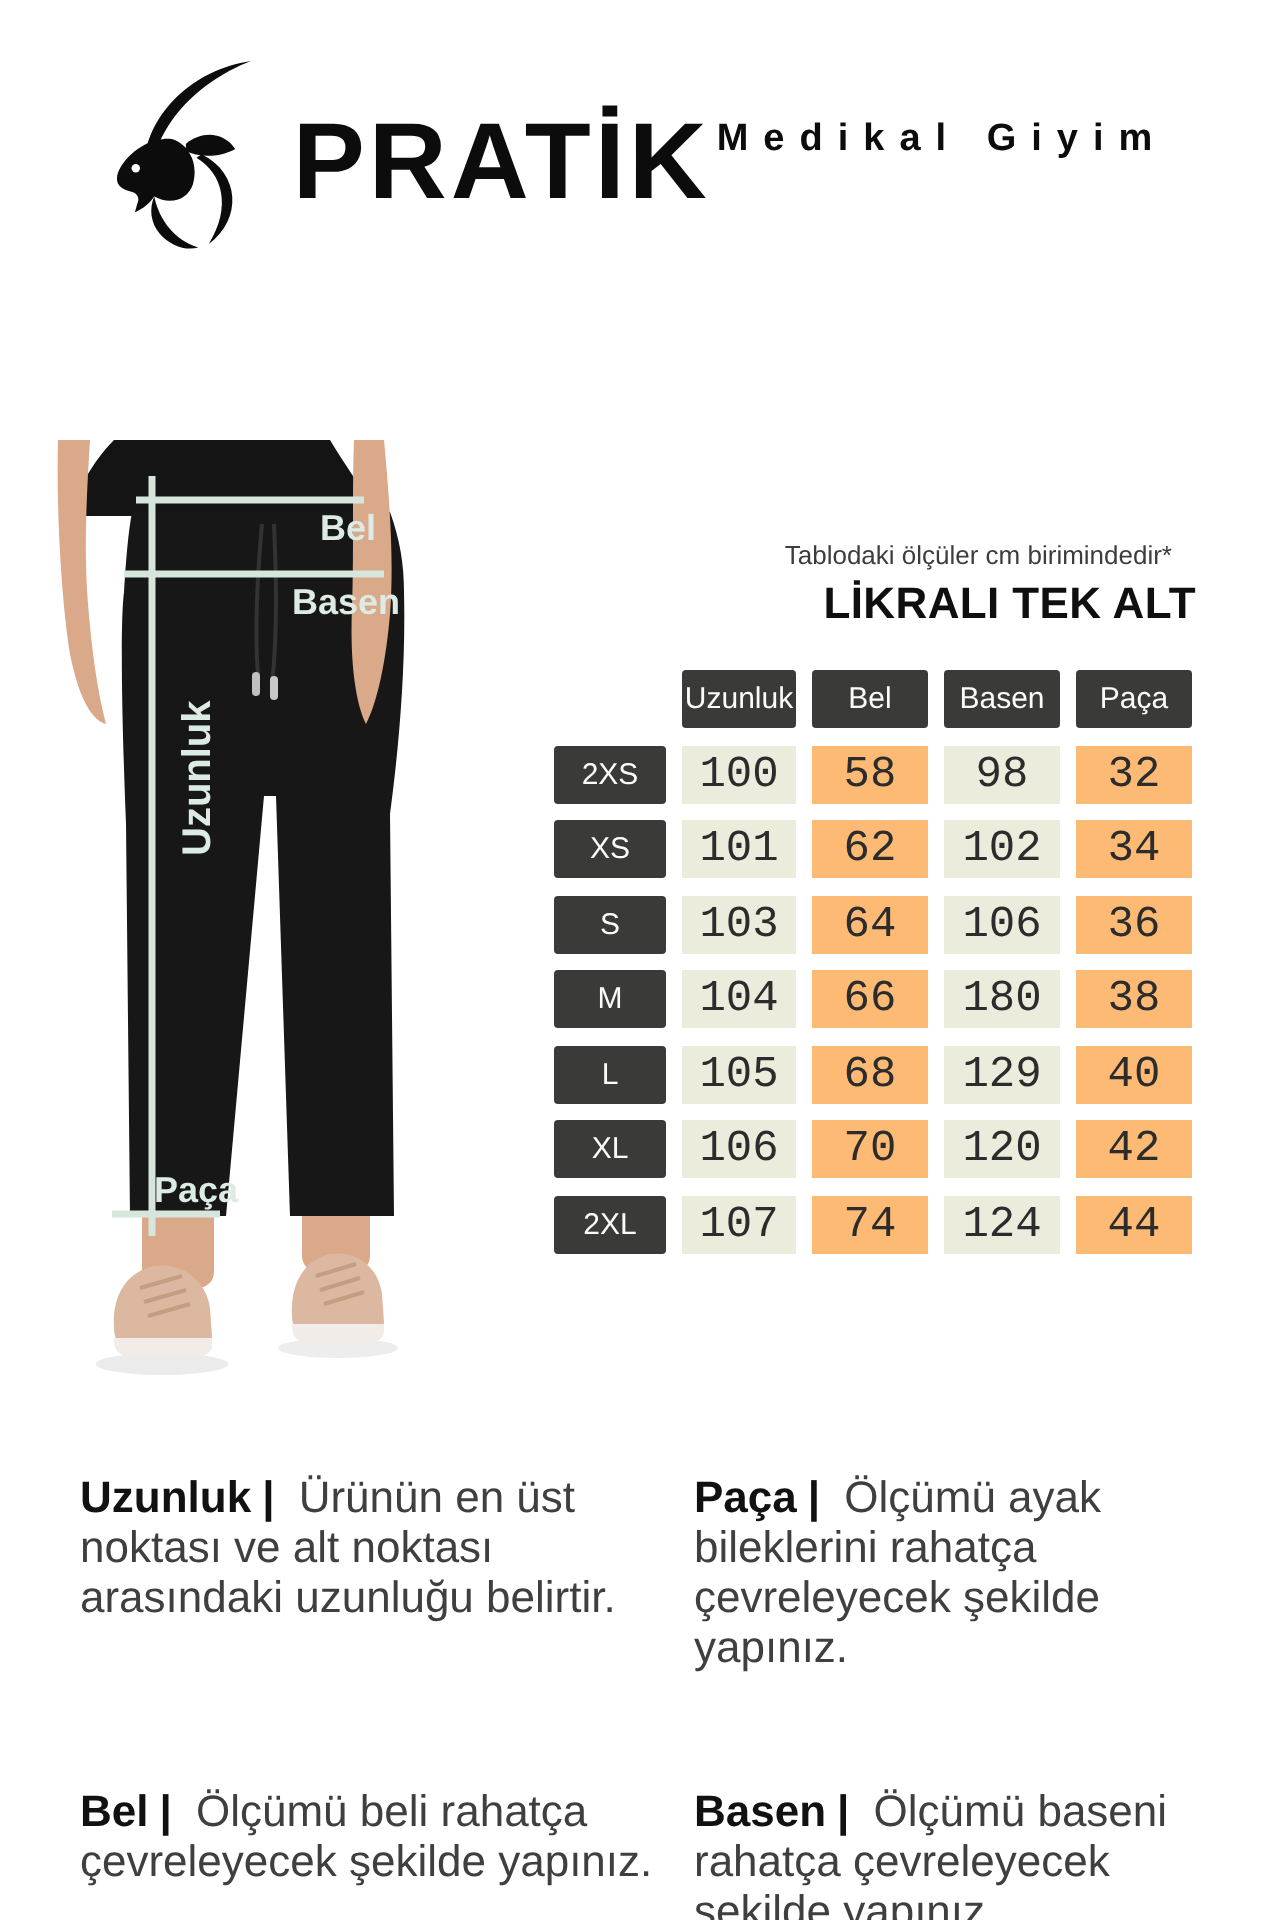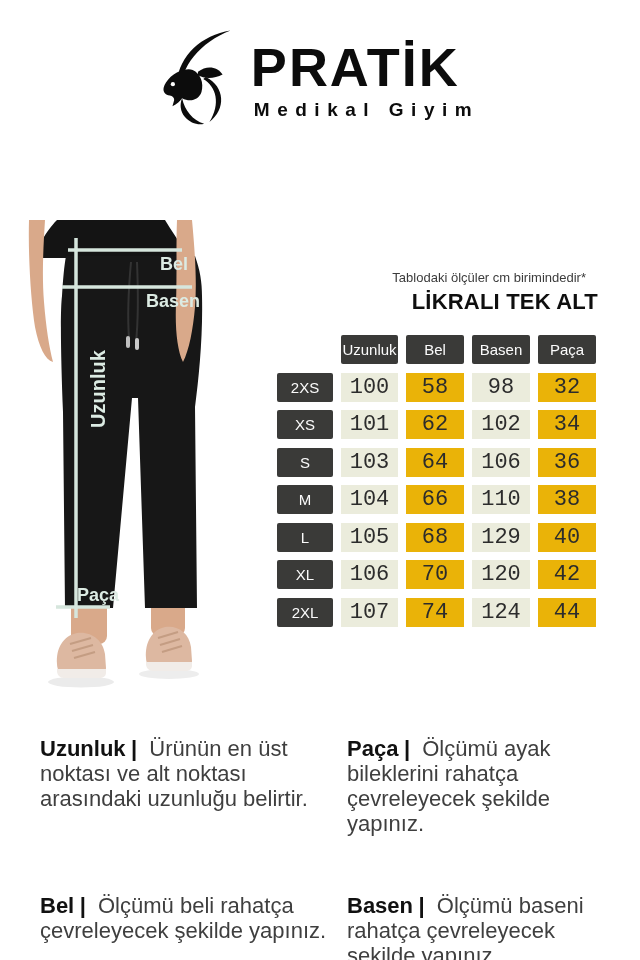--- a/index.html
+++ b/index.html
@@ -3,42 +3,42 @@
 <meta charset="utf-8">
 <style>
   html,body{margin:0;padding:0;background:#ffffff;}
   .page{position:relative;width:640px;height:960px;background:#ffffff;overflow:hidden;
         font-family:"Liberation Sans",sans-serif;color:#1a1a1a;}
 
   
   .logo{position:absolute;top:28px;left:0;right:0;display:flex;justify-content:center;
         align-items:center;}
   .logo-icon{flex:0 0 auto;margin-right:2px;}
-  .logo-text{display:flex;flex-direction:column;align-items:flex-start;}
+  .logo-text{display:flex;flex-direction:row;align-items:flex-start;}
   .logo-name{font-size:54px;font-weight:800;letter-spacing:2px;line-height:1;color:#0c0c0c;}
   .logo-sub{font-size:19px;font-weight:600;letter-spacing:7.5px;margin-top:5px;
             padding-left:3px;color:#0c0c0c;white-space:nowrap;}
 
   
   .photo{position:absolute;left:15px;top:212px;width:250px;height:500px;}
 
   
   .table-head{position:absolute;top:270px;right:42px;text-align:right;}
   .table-note{font-size:13px;color:#3c3c3c;margin:0 12px 4px 0;}
   .table-title{font-size:22px;font-weight:700;color:#0f0f0f;margin:0;letter-spacing:.2px;}
 
   
   .size-table{position:absolute;left:277px;top:335px;display:grid;
               grid-template-columns:56px 57px 58px 58px 58px;
               grid-auto-rows:29px;gap:8.5px 8px;}
   .cell{display:flex;align-items:center;justify-content:center;}
   .cell-dark{background:#3a3a38;color:#fbfbfb;border-radius:2px;font-size:15px;}
   .cell-val{font-size:22px;color:#2c2c2c;font-family:Liberation Mono, monospace;}
   .col-cream{background:#ebecdc;}
-  .col-sage{background:#eab308;}
+  .col-sage{background:#fdba74;}
   .cell-empty{background:transparent;}
 
   
   .defs{position:absolute;left:40px;top:736px;width:572px;display:grid;
         grid-template-columns:287px 265px;column-gap:20px;row-gap:57px;}
   .def{font-size:22px;line-height:25px;color:#3f3f3f;margin:0;}
   .def-term{font-weight:700;color:#111111;}
   .def-sep{font-weight:700;color:#111111;margin:0 .55em 0 .25em;}
 </style>
 </head>
@@ -136,21 +136,21 @@
 
     <div class="cell cell-dark">S</div>
     <div class="cell cell-val col-cream">103</div>
     <div class="cell cell-val col-sage">64</div>
     <div class="cell cell-val col-cream">106</div>
     <div class="cell cell-val col-sage">36</div>
 
     <div class="cell cell-dark">M</div>
     <div class="cell cell-val col-cream">104</div>
     <div class="cell cell-val col-sage">66</div>
-    <div class="cell cell-val col-cream">110</div>
+    <div class="cell cell-val col-cream">180</div>
     <div class="cell cell-val col-sage">38</div>
 
     <div class="cell cell-dark">L</div>
     <div class="cell cell-val col-cream">105</div>
     <div class="cell cell-val col-sage">68</div>
     <div class="cell cell-val col-cream">129</div>
     <div class="cell cell-val col-sage">40</div>
 
     <div class="cell cell-dark">XL</div>
     <div class="cell cell-val col-cream">106</div>

